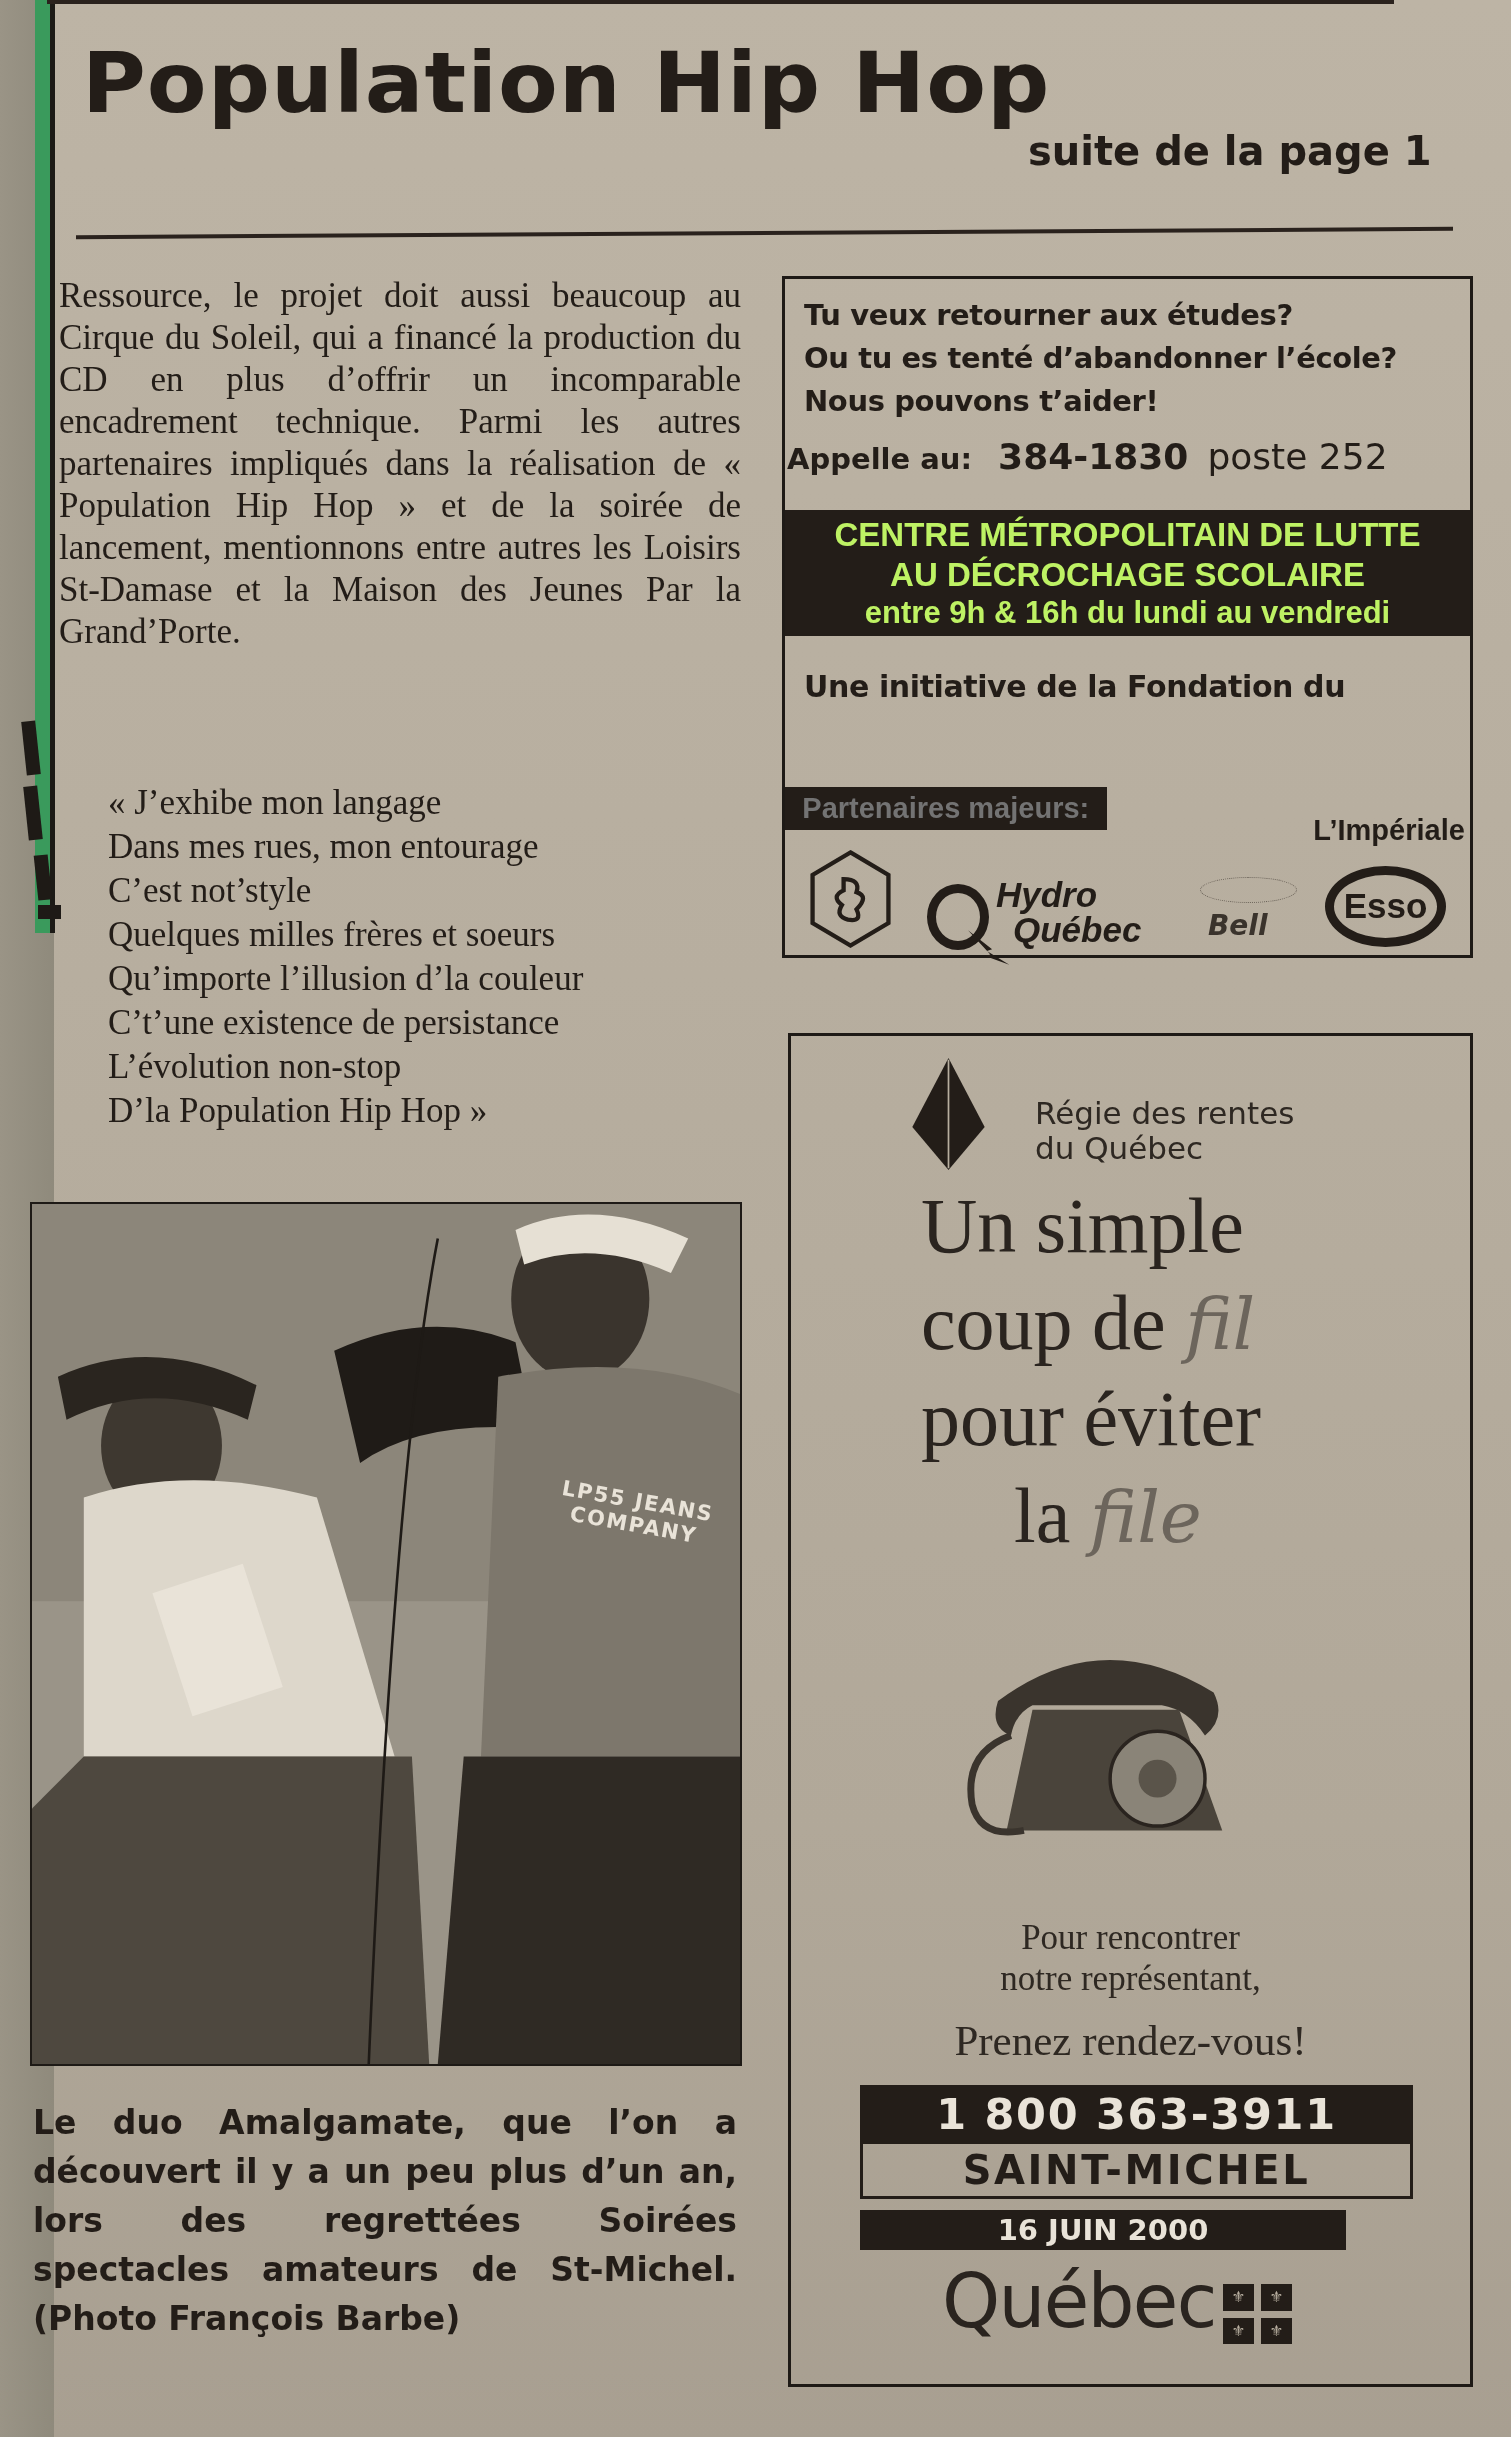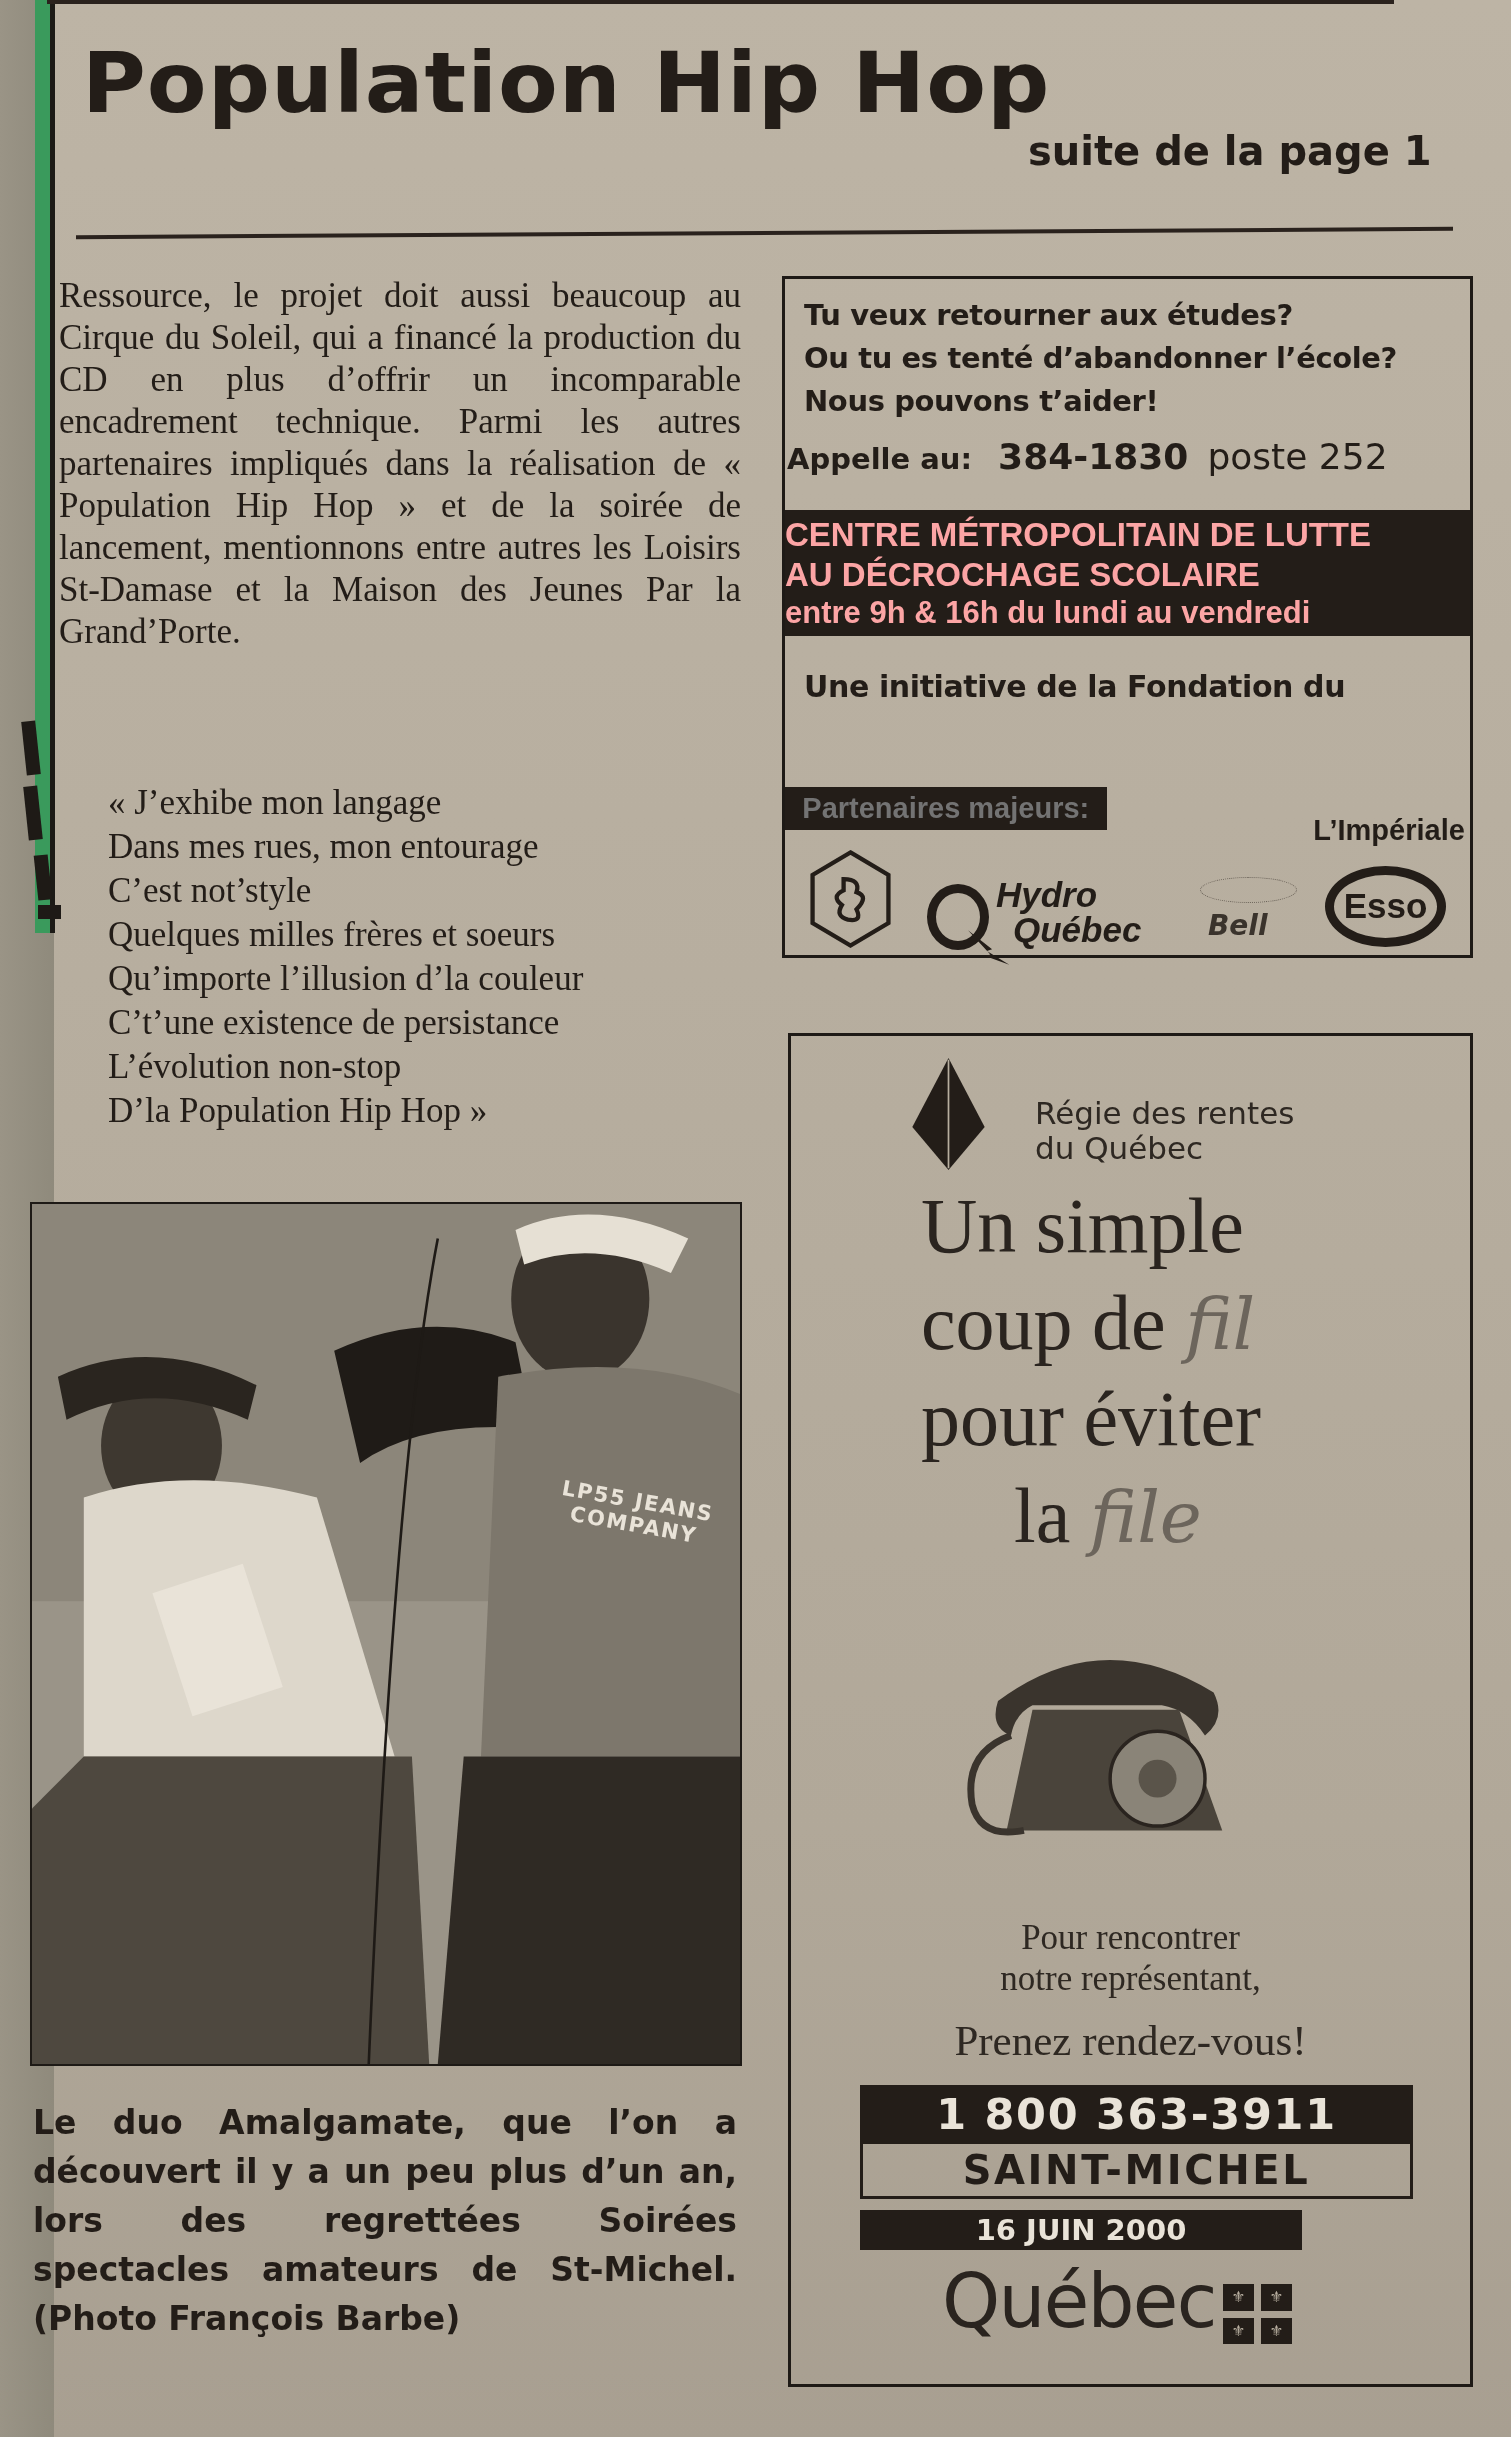--- a/index.html
+++ b/index.html
@@ -66,22 +66,22 @@
   .ad1 {
     position:absolute; left:782px; top:276px; width:691px; height:682px;
     border:3.5px solid #1e1a16; box-sizing:border-box;
   }
   .ad1 .q { position:absolute; left:19px; font-family:"DejaVu Sans", sans-serif; font-weight:bold; font-size:29px; letter-spacing:-0.4px; }
   .ad1 .call { position:absolute; left:2px; top:157px; font-family:"DejaVu Sans", sans-serif; font-size:33px; white-space:nowrap; }
   .ad1 .call .lbl { font-weight:bold; font-size:29px; }
   .ad1 .call .num { font-weight:bold; font-size:36px; margin-left:15.5px; }
   .ad1 .call .ext { font-size:36px; margin-left:8.6px; }
   .ad1 .band {
-    position:absolute; left:0; top:231px; width:100%; height:126px; background:#231d18; color:#fca5a5;
-    font-family:"Liberation Sans", sans-serif; font-weight:bold; 
+    position:absolute; left:0; top:231px; width:100%; height:126px; background:#231d18; color:#bef264;
+    font-family:"Liberation Sans", sans-serif; font-weight:bold; text-align:center;
   }
   .ad1 .band .b1 { font-size:33px; line-height:40px; margin-top:5.2px; }
   .ad1 .band .b2 { font-size:31px; line-height:36px; }
   .ad1 .init { position:absolute; left:19px; font-family:"DejaVu Sans", sans-serif; font-weight:bold; font-size:30px; letter-spacing:-0.4px; }
   .ad1 .partners-label {
     position:absolute; left:0; top:508px; height:43px; padding:0 17.3px;
     background:#231d18; color:#737373; font-family:"Liberation Sans", sans-serif; font-weight:bold;
     font-size:29px; line-height:43px;
   }
   .ad1 .imperiale { position:absolute; right:5.2px; top:535px; font-family:"Liberation Sans", sans-serif; font-weight:bold; font-size:29px; }
@@ -112,21 +112,21 @@
   .ad2 .prenez { position:absolute; left:0; width:100%; text-align:center; font-size:43px; color:#2e2822; }
   .ad2 .tel {
     position:absolute; left:69px; top:1049px; width:553px; height:59px; background:#231d18; color:#e9e3d8;
     font-family:"DejaVu Sans", sans-serif; font-weight:bold; font-size:43px; line-height:59px; text-align:center; letter-spacing:1.7px;
   }
   .ad2 .saint {
     position:absolute; left:69px; top:1108px; width:553px; height:55px; border:3.5px solid #231d18; box-sizing:border-box; border-top:none;
     font-family:"DejaVu Sans", sans-serif; font-weight:bold; font-size:40px; line-height:52px; text-align:center; letter-spacing:2.6px;
   }
   .ad2 .date {
-    position:absolute; left:69px; top:1174px; width:442px; height:40px; background:#231d18; color:#e9e3d8;
+    position:absolute; left:69px; top:1174px; width:486px; height:40px; background:#231d18; color:#e9e3d8;
     font-family:"DejaVu Sans", sans-serif; font-weight:bold; font-size:29px; line-height:40px; text-align:center;
   }
   .ad2 .quebec { position:absolute; left:151px; top:1222px; font-family:"DejaVu Sans", sans-serif; font-size:74px; color:#2a241f; letter-spacing:-1.7px; }
   .ad2 .flag { position:absolute; left:432px; top:1248px; width:69px; height:60px; display:grid; grid-template-columns:1fr 1fr; gap:7px; }
   .ad2 .flag span { background:#231d18; color:#b7ae9f; font-size:15.5px; text-align:center; line-height:26px; }
 </style>
 </head>
 <body>
 
 <div class="page">

